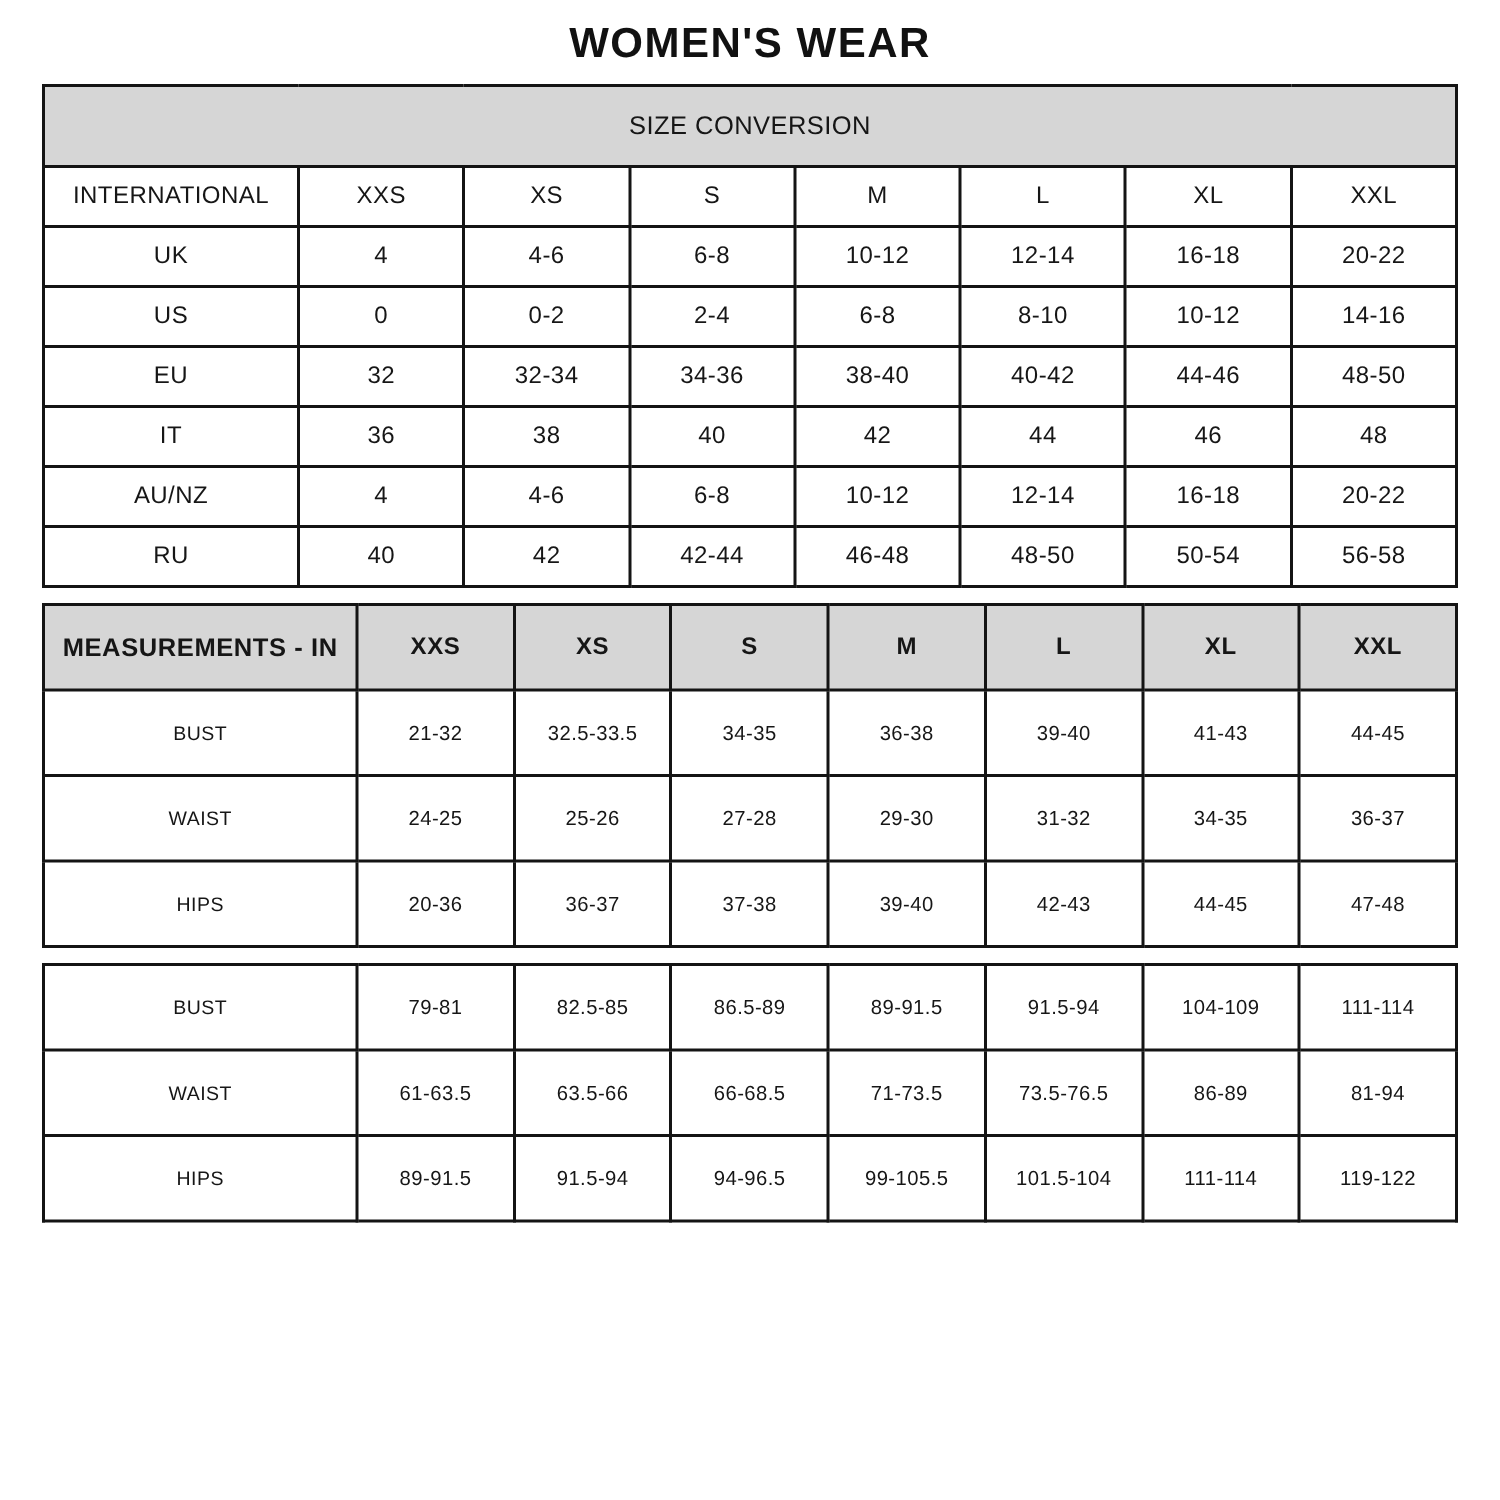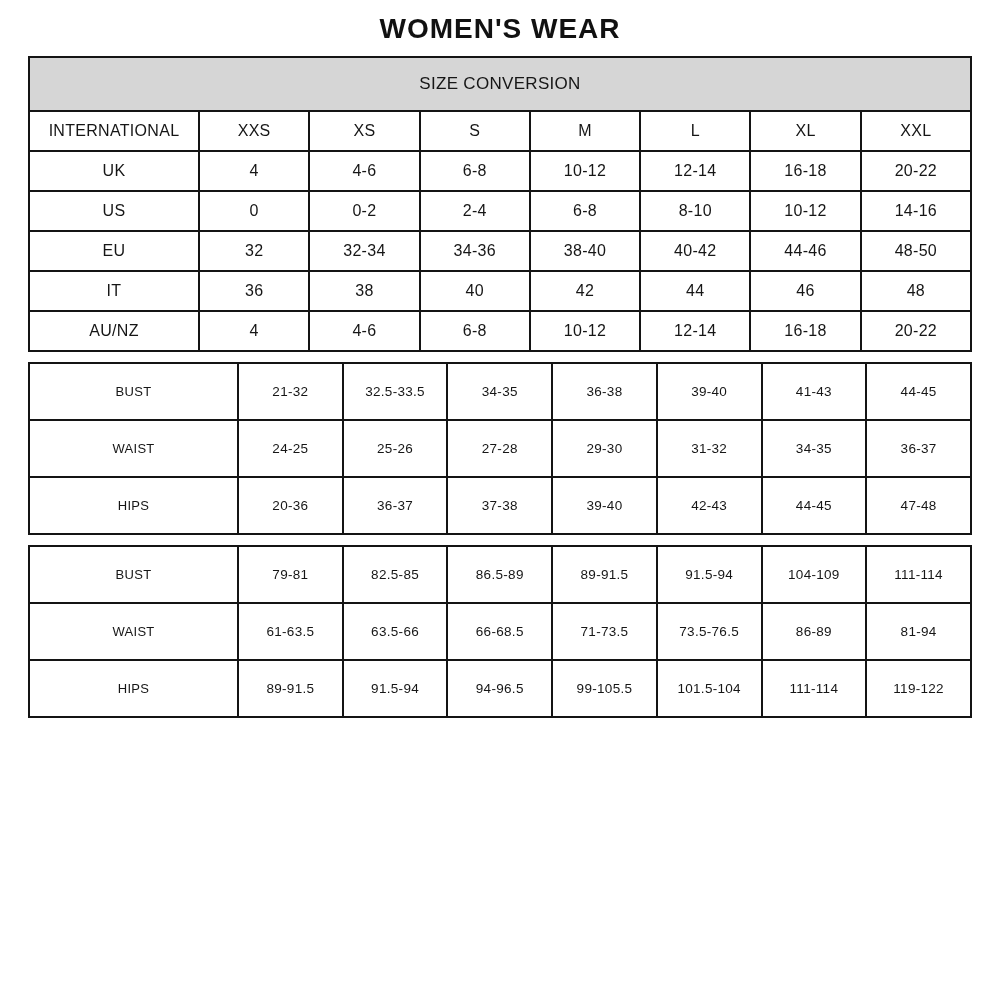--- a/index.html
+++ b/index.html
@@ -136,36 +136,56 @@
           <tr>
             <th class="rowlabel">AU/NZ</th>
             <td>4</td>
             <td>4-6</td>
             <td>6-8</td>
             <td>10-12</td>
             <td>12-14</td>
             <td>16-18</td>
             <td>20-22</td>
           </tr>
+          <tr>
+            <th class="rowlabel">RU</th>
+            <td>40</td>
+            <td>42</td>
+            <td>42-44</td>
+            <td>46-48</td>
+            <td>48-50</td>
+            <td>50-54</td>
+            <td>56-58</td>
+          </tr>
         </tbody>
       </table>
     </div>
   <div class="table-slot measure">
       <table class="grid">
         <colgroup>
           <col class="first">
           <col>
           <col>
           <col>
           <col>
           <col>
           <col>
           <col>
         </colgroup>
         <tbody>
+          <tr class="colhead">
+            <th class="rowlabel">MEASUREMENTS - IN</th>
+            <th>XXS</th>
+            <th>XS</th>
+            <th>S</th>
+            <th>M</th>
+            <th>L</th>
+            <th>XL</th>
+            <th>XXL</th>
+          </tr>
           <tr>
             <th class="rowlabel">BUST</th>
             <td>21-32</td>
             <td>32.5-33.5</td>
             <td>34-35</td>
             <td>36-38</td>
             <td>39-40</td>
             <td>41-43</td>
             <td>44-45</td>
           </tr>

